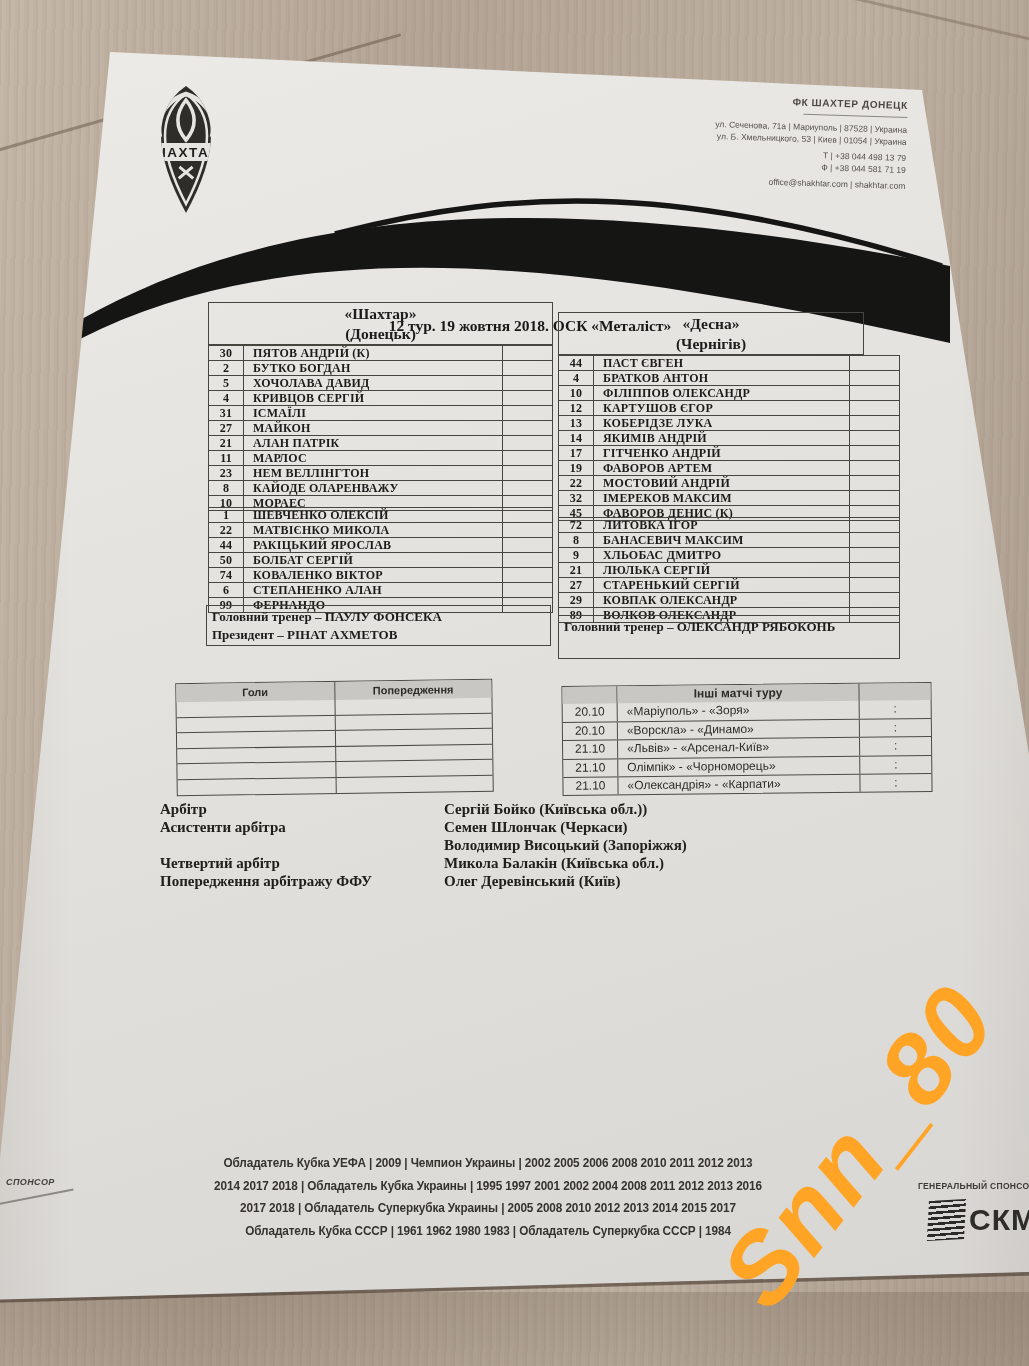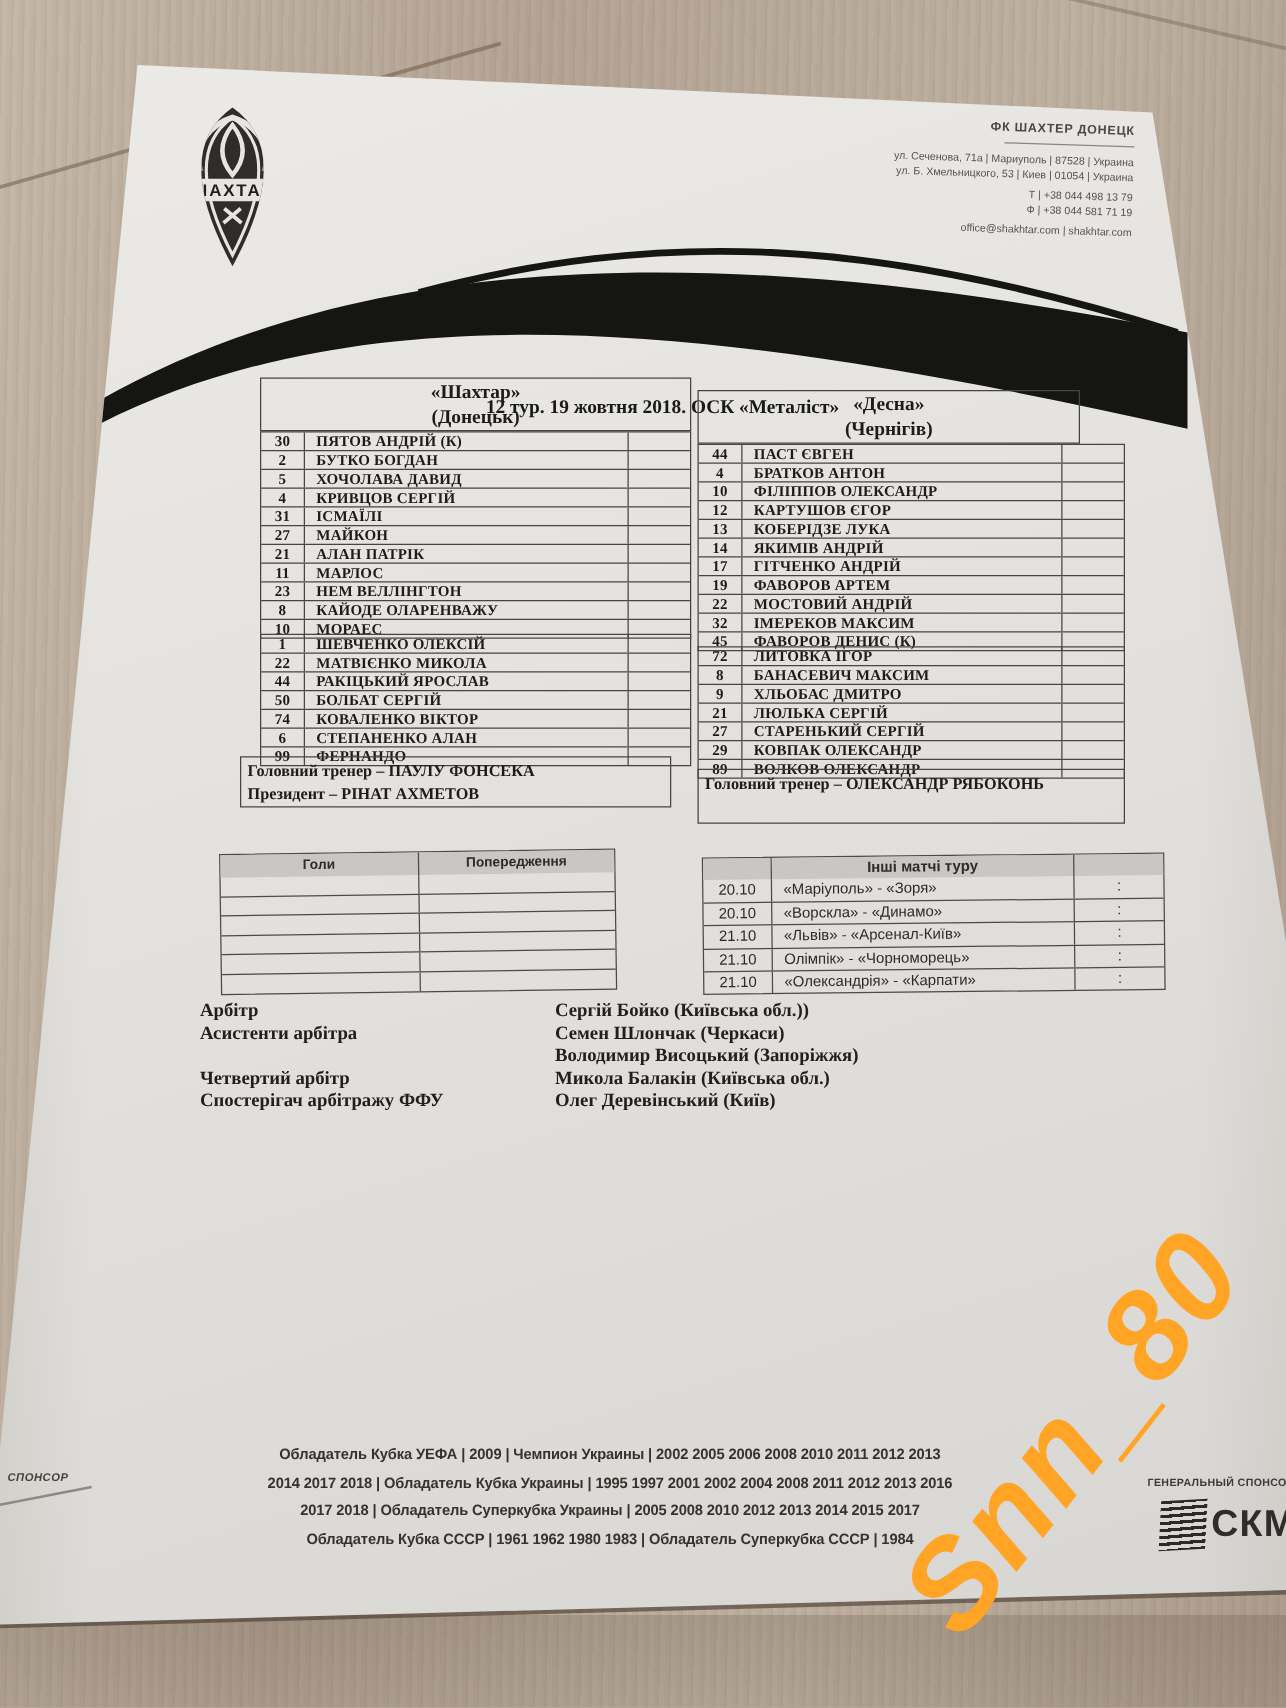--- a/index.html
+++ b/index.html
@@ -258,21 +258,21 @@
           <div class="c-name">СТЕПАНЕНКО АЛАН</div>
           <div class="c-blank"></div>
         </div>
 
         <div class="row">
           <div class="c-num">99</div>
           <div class="c-name">ФЕРНАНДО</div>
           <div class="c-blank"></div>
         </div>
       </div>
-    <div class="tbox coach-box" style="left:192px;top:605px;width:345px;height:41px">
+    <div class="tbox coach-box" style="left:206px;top:605px;width:345px;height:41px">
       <div>Головний тренер – ПАУЛУ ФОНСЕКА</div>
       <div>Президент – РІНАТ АХМЕТОВ</div>
     </div>
 
     <div class="tbox team-header" style="left:558px;top:312px;width:306px;height:43px">
       <div>«Десна»</div>
       <div>(Чернігів)</div>
     </div>
     <div class="tbox squad" style="left:558px;top:355px;width:342px">
 
@@ -485,21 +485,21 @@
           <div class="off-label"></div>
           <div class="off-value">Володимир Висоцький (Запоріжжя)</div>
         </div>
 
         <div class="off-row">
           <div class="off-label">Четвертий  арбітр</div>
           <div class="off-value">Микола Балакін (Київська обл.)</div>
         </div>
 
         <div class="off-row">
-          <div class="off-label">Спостерігач арбітражу ФФУ</div>
+          <div class="off-label">Попередження арбітражу ФФУ</div>
           <div class="off-value">Олег Деревінський (Київ)</div>
         </div>
       </div>
 
     <div class="abs honors">
 
         <div>Обладатель Кубка УЕФА | 2009 | Чемпион Украины | 2002 2005 2006 2008 2010 2011 2012 2013</div>
 
         <div>2014 2017 2018 | Обладатель Кубка Украины | 1995 1997 2001 2002 2004 2008 2011 2012 2013 2016</div>
 

